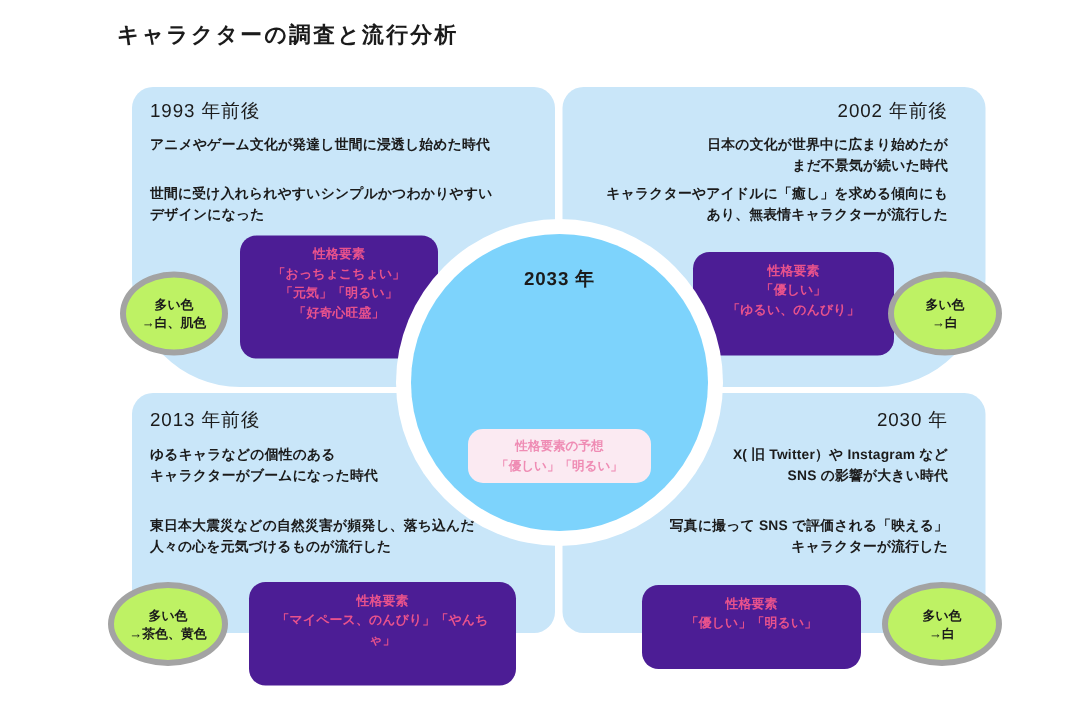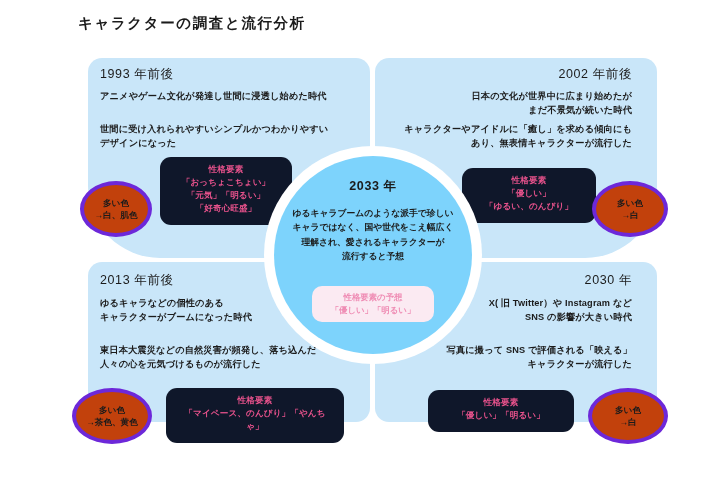--- a/index.html
+++ b/index.html
@@ -45,34 +45,34 @@
   .bl-title{left:100px;top:272px;}
   .bl-p1{left:100px;top:296px;}
   .bl-p2{left:100px;top:343px;}
 
   .br-title{right:88px;top:272px;}
   .br-p1{right:88px;top:296px;}
   .br-p2{right:88px;top:343px;}
 
   
   .tag{
-    position:absolute;background:#0f172a;border-radius:11px;
-    padding:6px 12px 10px;box-sizing:border-box;text-align:center;
+    position:absolute;background:#4c1d95;border-radius:11px;
+    padding:6px 12px 24px;box-sizing:border-box;text-align:center;
     font-size:8.6px;font-weight:bold;line-height:1.5;color:#e8528c;
     white-space:pre-line;letter-spacing:.1px;
   }
   .tag-tl{left:160px;top:157px;width:132px;}
   .tag-tr{left:462px;top:168px;width:134px;}
   .tag-bl{left:166px;top:388px;width:178px;}
   .tag-br{left:428px;top:390px;width:146px;}
 
   
   .circle{
-    position:absolute;border-radius:50%;background:#c2410c;
-    border:4px solid #6d28d9;box-sizing:border-box;
+    position:absolute;border-radius:50%;background:#bef264;
+    border:4px solid #a3a3a3;box-sizing:border-box;
     display:flex;flex-direction:column;align-items:center;justify-content:center;
     font-size:8.6px;font-weight:bold;line-height:1.45;color:#1b1b1b;
     text-align:center;white-space:pre-line;
   }
   .circle-tl{left:80px;top:181px;width:72px;height:56px;}
   .circle-tr{left:592px;top:181px;width:76px;height:56px;}
   .circle-bl{left:72px;top:388px;width:80px;height:56px;}
   .circle-br{left:588px;top:388px;width:80px;height:56px;}
 
   
@@ -150,19 +150,15 @@
 <div class="era-body br-p2 align-right">写真に撮って SNS で評価される「映える」
 キャラクターが流行した</div>
 <div class="tag tag-br">性格要素
 「優しい」「明るい」</div>
 <div class="circle circle-br">多い色
 →白</div>
 
 <div class="center-ring"></div>
 <div class="center-circle">
   <div class="c-year">2033 年</div>
-  <div class="c-body">ゆるキャラブームのような派手で珍しい
-キャラではなく、国や世代をこえ幅広く
-理解され、愛されるキャラクターが
-流行すると予想</div>
 </div>
 <div class="tag-center">性格要素の予想
 「優しい」「明るい」</div>
 
 </body></html>

